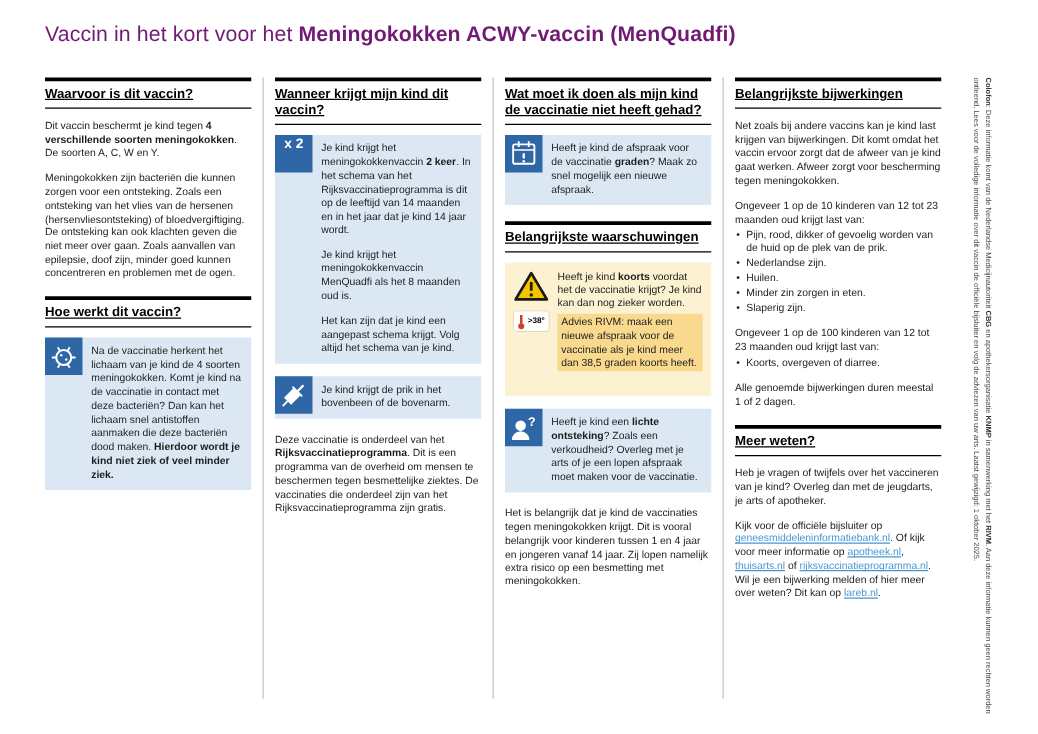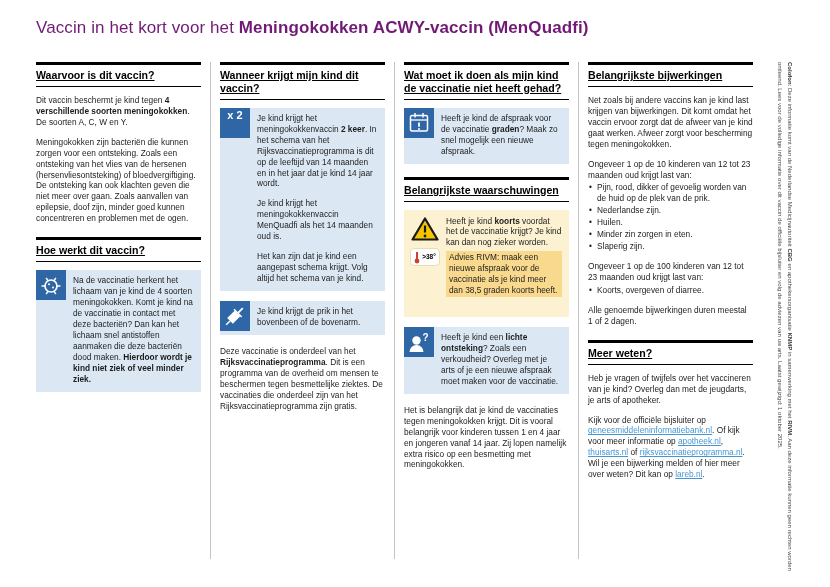--- a/index.html
+++ b/index.html
@@ -107,21 +107,21 @@
     <div class="divider"></div>
 
     <section class="col">
       <h2 class="sec-h">Wanneer krijgt mijn kind dit vaccin?</h2>
       <div class="iblock">
         <span class="isq">
             <span class="x2label">x 2</span>
           </span>
         <div class="itext">
           <p><span>Je kind krijgt het meningokokkenvaccin </span><b>2 keer</b><span>. In het schema van het Rijksvaccinatieprogramma is dit op de leeftijd van 14 maanden en in het jaar dat je kind 14 jaar wordt.</span></p>
-          <p>Je kind krijgt het meningokokkenvaccin MenQuadfi als het 14 maanden oud is.</p>
+          <p>Je kind krijgt het meningokokkenvaccin MenQuadfi als het 8 maanden oud is.</p>
           <p>Het kan zijn dat je kind een aangepast schema krijgt. Volg altijd het schema van je kind.</p>
         </div>
       </div>
       <div class="iblock">
         <span class="isq">
           <svg width="30" height="30" viewBox="0 0 30 30">
             <g transform="rotate(-45 15 15)">
               <line x1="2.5" y1="15" x2="8" y2="15" stroke="#fff" stroke-width="1.5"></line>
               <rect x="8" y="11" width="10.5" height="8" fill="#fff"></rect>
               <line x1="19" y1="9.5" x2="19" y2="20.5" stroke="#fff" stroke-width="1.5"></line>
@@ -182,21 +182,21 @@
 
       <div class="iblock">
         <span class="isq">
           <svg width="30" height="30" viewBox="0 0 30 30">
             <circle cx="12.5" cy="13.5" r="4.2" fill="#fff"></circle>
             <path d="M5.5 25 a7 7 0 0 1 14 0 z" fill="#fff"></path>
             <text x="21.5" y="13.5" font-size="10" font-weight="bold" fill="#fff" text-anchor="middle" font-family="Liberation Sans, sans-serif">?</text>
           </svg>
         </span>
         <div class="itext">
-          <p><span>Heeft je kind een </span><b>lichte ontsteking</b><span>? Zoals een verkoudheid? Overleg met je arts of je een nieuwe afspraak moet maken voor de vaccinatie.</span></p>
+          <p><span>Heeft je kind een </span><b>lichte ontsteking</b><span>? Zoals een verkoudheid? Overleg met je arts of je een lopen afspraak moet maken voor de vaccinatie.</span></p>
         </div>
       </div>
 
       <p style="margin-top:11px;">Het is belangrijk dat je kind de vaccinaties tegen meningokokken krijgt. Dit is vooral belangrijk voor kinderen tussen 1 en 4 jaar en jongeren vanaf 14 jaar. Zij lopen namelijk extra risico op een besmetting met meningokokken.</p>
     </section>
 
     <div class="divider"></div>
 
     <section class="col">
       <h2 class="sec-h">Belangrijkste bijwerkingen</h2>

